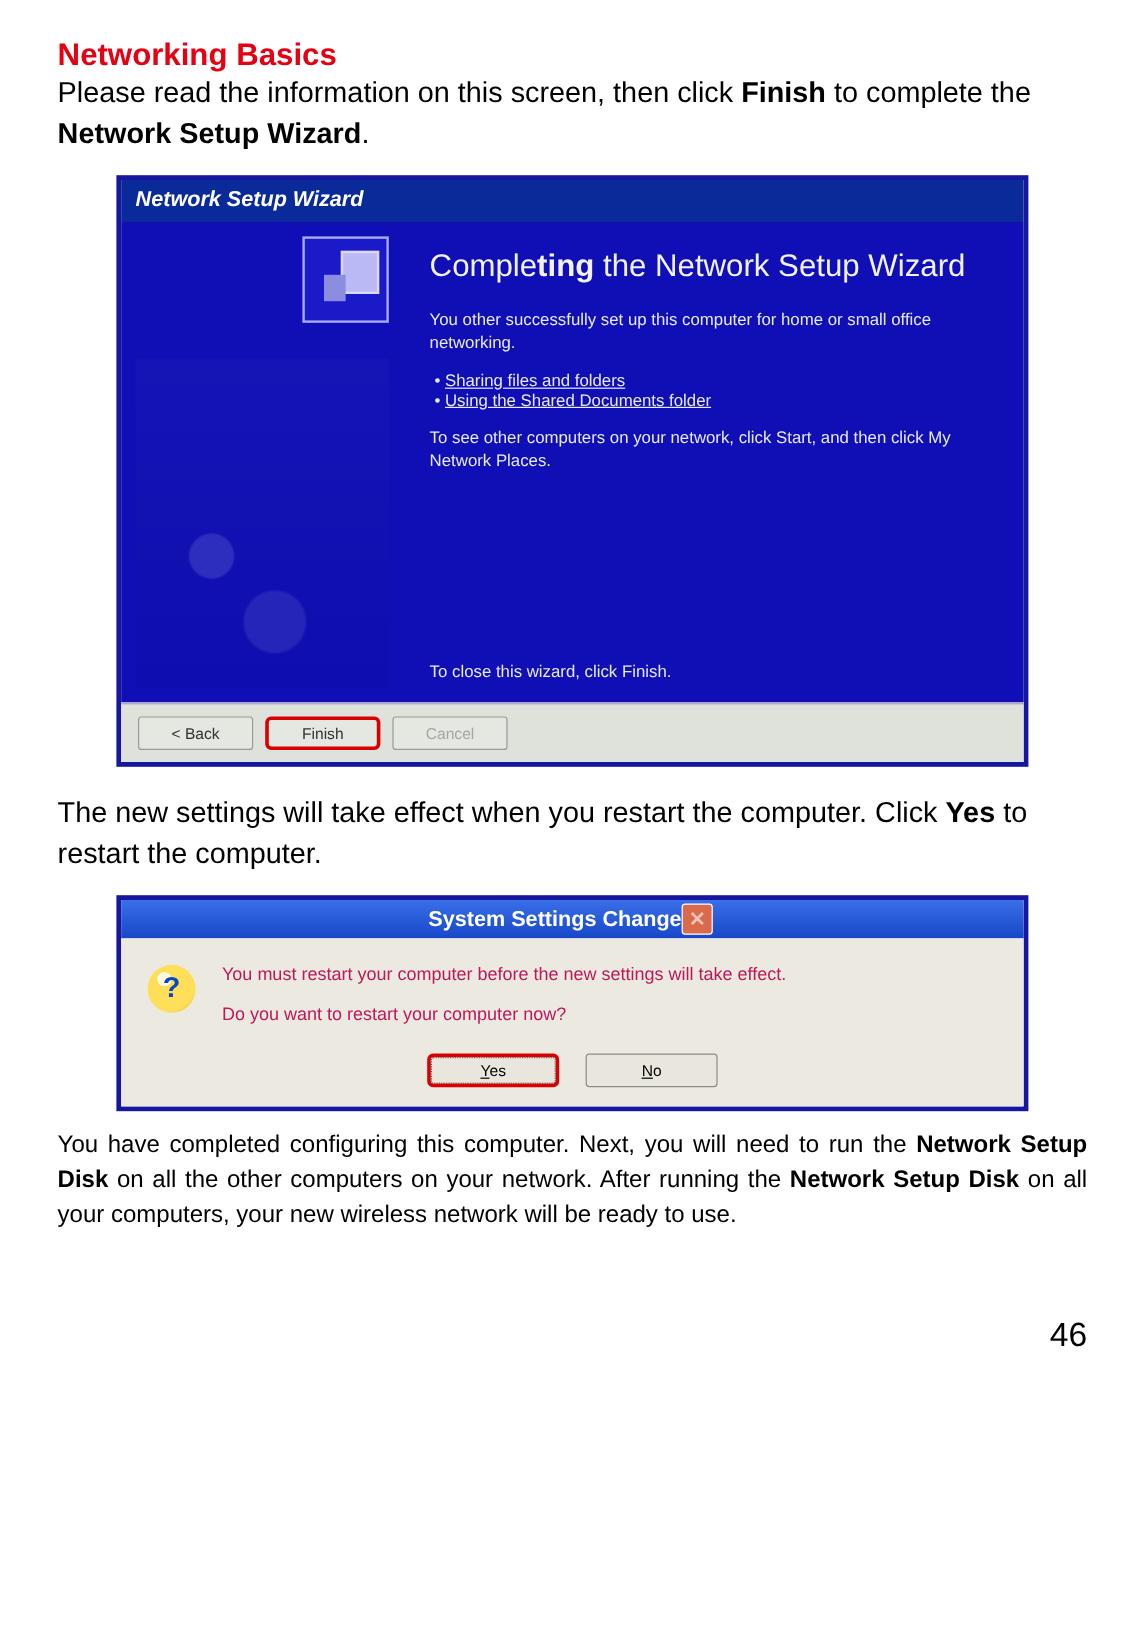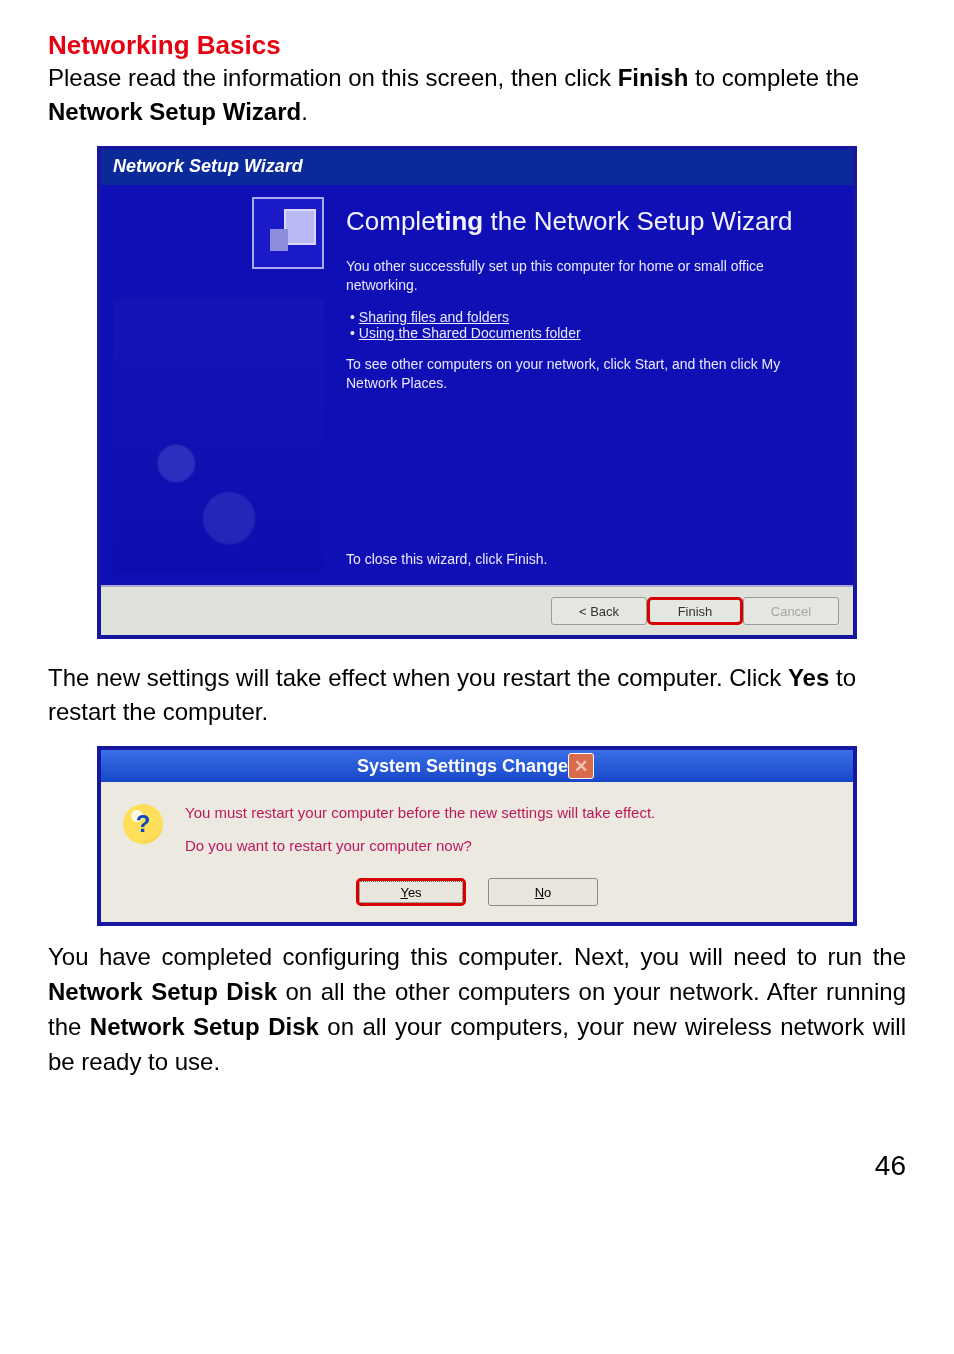--- a/index.html
+++ b/index.html
@@ -40,20 +40,21 @@
       font-family: "Trebuchet MS", Tahoma, sans-serif;
       font-weight: bold;
       font-style: italic;
       font-size: 18px;
       padding: 6px 12px 8px;
     }
     .wizard-body {
       display: flex;
       background: #0f0fb5;
       min-height: 400px;
+      gap: 12px;
     }
     .wizard-left {
       width: 235px;
       display: flex;
       flex-direction: column;
       padding: 12px;
     }
     .wizard-icon {
       width: 72px;
       height: 72px;
@@ -123,21 +124,21 @@
     }
     .wiz-close {
       margin-top: auto;
       margin-bottom: 6px;
     }
     .wizard-footer {
       background: #dfe2da;
       border-top: 2px solid #a9a9cf;
       padding: 10px 14px;
       display: flex;
-      justify-content: flex-end;
+      gap: 10px;
     }
     .win-btn {
       min-width: 96px;
       height: 28px;
       font-size: 13px;
       font-family: Tahoma, Arial, sans-serif;
       background: #e5e7e1;
       border: 1px solid #9a9a9a;
       border-radius: 3px;
       color: #333;
@@ -227,21 +228,21 @@
     .dlg-btn .ul { text-decoration: underline; }
     .dlg-btn.dotted {
        outline: 1px dotted #555;
        outline-offset: -4px;
     }
     .dlg-btn.highlight {
       border: 3px solid #d80000;
       border-radius: 5px;
     }
     .body-text {
-      font-size: 24px;
+      font-size: 20px;
       line-height: 1.45;
       text-align: justify;
     }
     .page-num {
       text-align: right;
       font-size: 28px;
       margin-top: 70px;
     }
   </style>
 </head>

